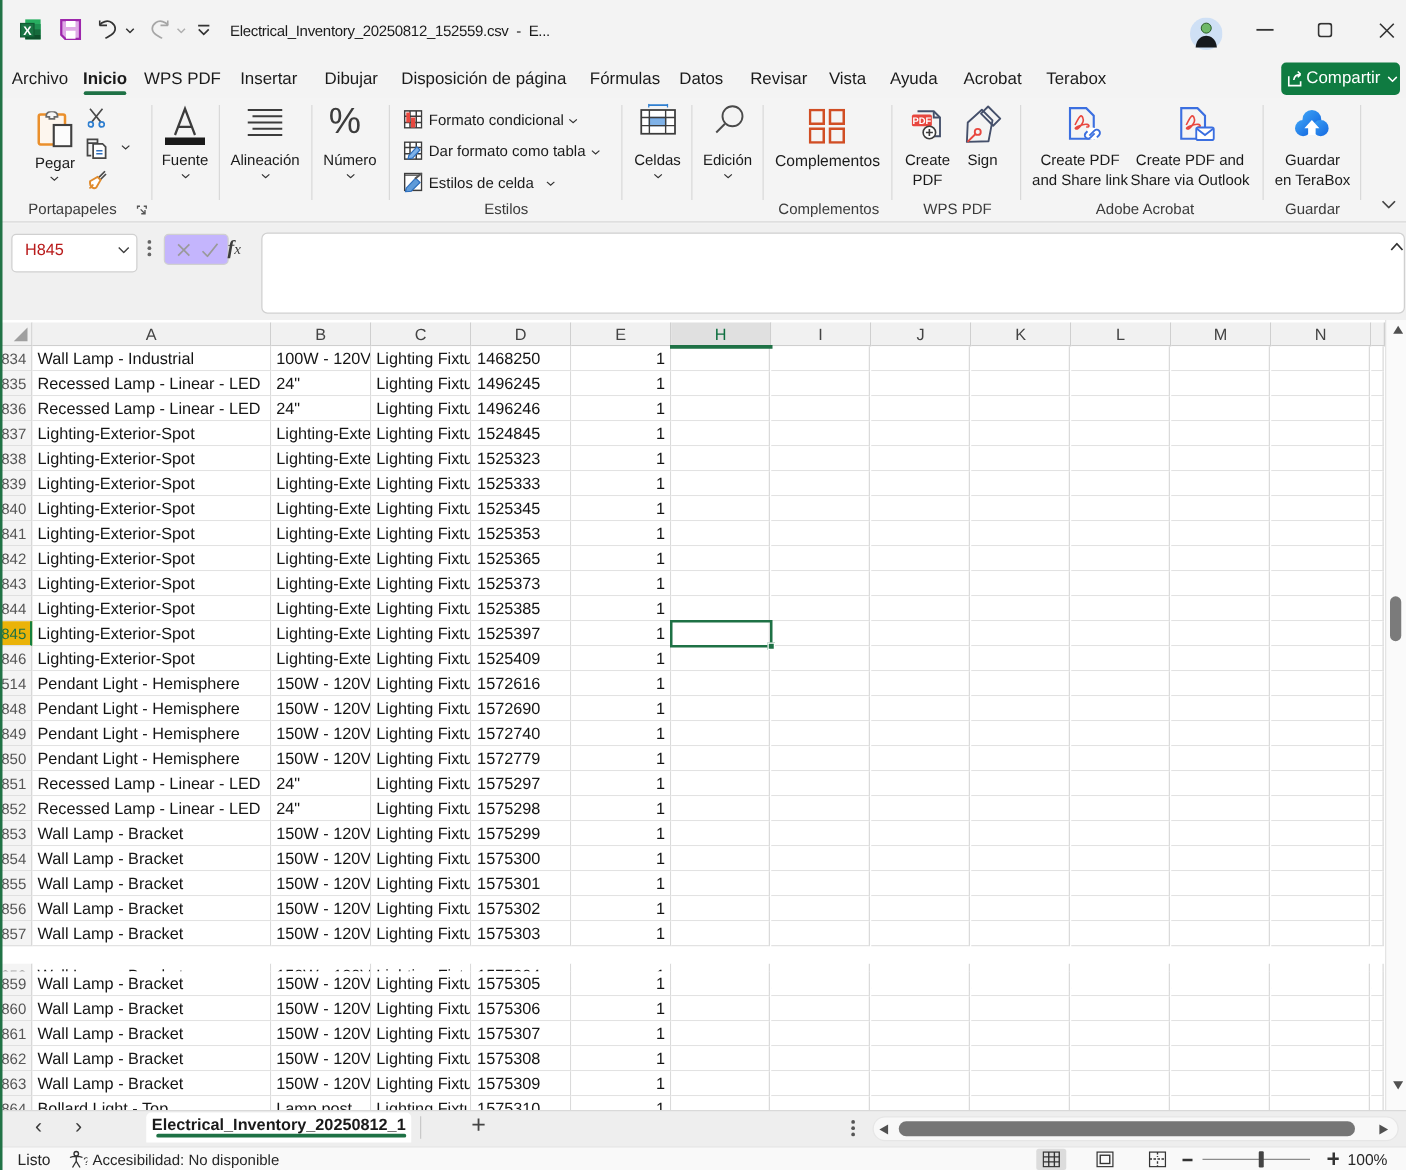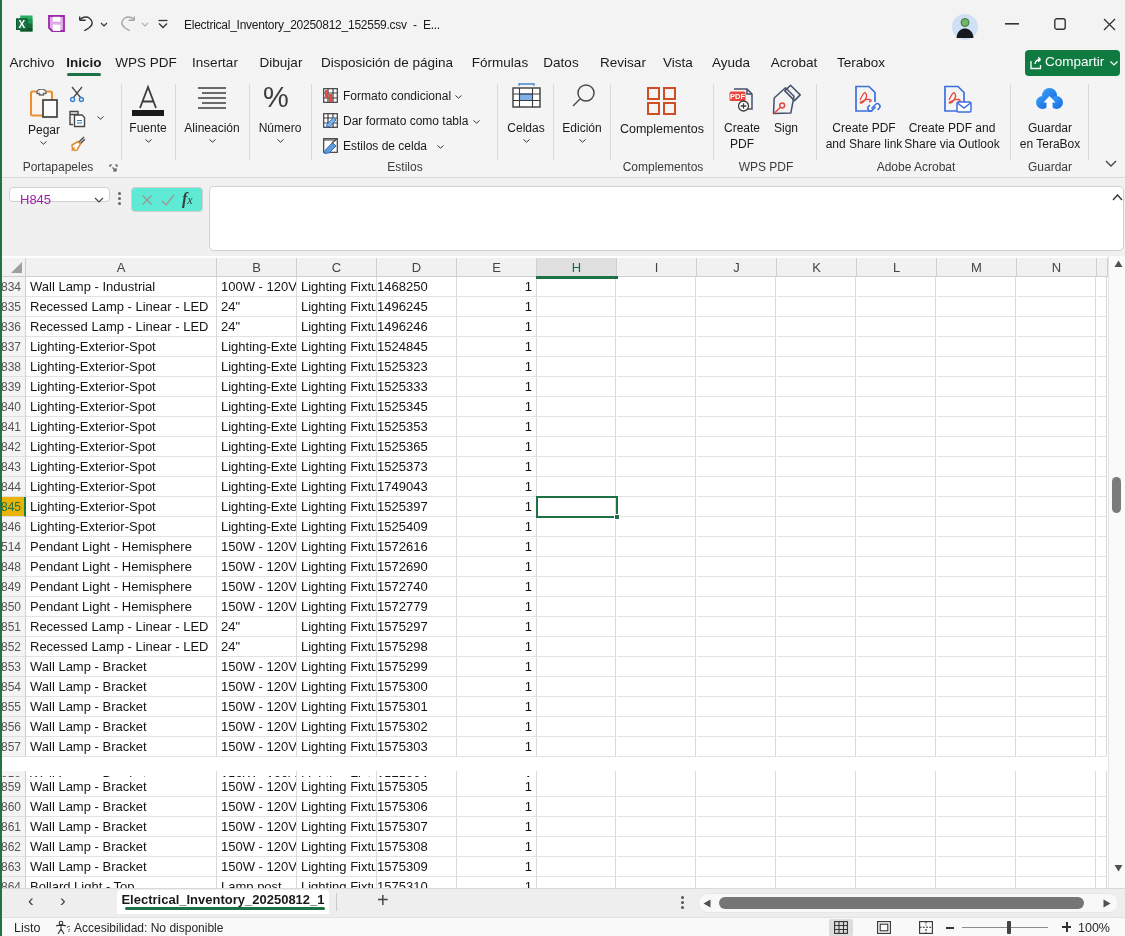--- a/index.html
+++ b/index.html
@@ -17,37 +17,37 @@
 #shareBtn{position:absolute;left:1025px;top:50px;width:95px;height:26px;background:#0f7b41;border-radius:4px;color:#fff;font-size:13.5px}
 
 #ribbon{position:absolute;left:0;top:78px;width:100%;height:100px;background:#f4f4f4;border-bottom:1px solid #d8d8d8}
 .rsep{position:absolute;top:6px;width:1px;height:76px;background:#d9d9d9}
 .rlabel{position:absolute;top:82px;font-size:12px;color:#3b3b3b;transform:translateX(-50%);white-space:nowrap}
 .rtext{position:absolute;font-size:12px;color:#1a1a1a;transform:translateX(-50%);white-space:nowrap}
 .chev{position:absolute;width:7px;height:4px}
 .rowitem{position:absolute;font-size:12px;color:#1a1a1a;white-space:nowrap}
 
 #fxbar{position:absolute;left:0;top:179px;width:100%;height:77px;background:#f0f0f0}
-#namebox{position:absolute;left:9px;top:8px;width:101px;height:15px;background:#fff;border:1px solid #d0d0d0;border-radius:4px;font-size:13px;color:#a21caf;line-height:23px;padding-left:10px}
-#fxbox{position:absolute;left:131px;top:8px;width:72px;height:25px;background:#5eead4;border:1px solid #d0d0d0;border-radius:4px}
+#namebox{position:absolute;left:9px;top:8px;width:101px;height:31px;background:#fff;border:1px solid #d0d0d0;border-radius:4px;font-size:13px;color:#b91c1c;line-height:23px;padding-left:10px}
+#fxbox{position:absolute;left:131px;top:8px;width:52px;height:25px;background:#c4b5fd;border:1px solid #d0d0d0;border-radius:4px}
 #finput{position:absolute;left:209px;top:7px;width:915px;height:65px;background:#fff;border:1px solid #d0d0d0;border-radius:5px}
 
 #grid{position:absolute;left:0;top:256px;width:1108px;height:632px;background:#fff;overflow:hidden}
 #ghead{position:absolute;left:0;top:2px;width:1108px;height:19px}
 .ch{position:absolute;top:0;height:19px;background:#f1f1f1;border-right:1px solid #cfcfcf;border-bottom:1px solid #cfcfcf;text-align:center;font-size:13px;color:#444;line-height:19px}
 .ch.sel{background:#e0e0e0;color:#0d6e3f}
 #corner{position:absolute;left:0;top:2px;width:26px;height:19px;background:#f1f1f1;border-right:1px solid #cfcfcf;border-bottom:1px solid #cfcfcf}
 .row{position:absolute;left:0;width:1108px;height:20px}
 .rh{position:absolute;left:0;top:0;width:26px;height:20px;background:#f4f4f4;border-right:1px solid #cfcfcf;border-bottom:1px solid #e0e0e0;font-size:12px;color:#555;text-align:right;padding-right:4px;line-height:20px}
 .rh.selr{background:#eab308;color:#1e7145;border-right:2px solid #15803d;padding-right:3px}
 .c{position:absolute;top:0;height:20px;background:#fff;border-right:1px solid #dadada;border-bottom:1px solid #e2e2e2;font-size:13px;color:#141414;line-height:20px;overflow:hidden;white-space:nowrap}
 .ca{left:26px;width:191px;padding-left:4px}
 .cb{left:217px;width:80px;padding-left:4px}
 .cc{left:297px;width:80px;padding-left:4px}
-.cd{left:377px;width:80px;text-align:left;padding-right:19px}
+.cd{left:377px;width:80px;text-align:center;padding-right:19px}
 .ce{left:457px;width:80px;text-align:right;padding-right:4px}
 
 #selcell{position:absolute;left:536px;top:240px;width:82px;height:22px;border:2px solid #1e7145;background:transparent}
 #selhandle{position:absolute;left:614px;top:258px;width:6px;height:6px;background:#1e7145;border:1px solid #fff}
 
 #vscroll{position:absolute;left:1108px;top:256px;width:17px;height:632px;background:#fafafa;border-left:1px solid #e4e4e4}
 #vthumb{position:absolute;left:1112px;top:477px;width:9px;height:36px;background:#7b7b7b;border-radius:5px}
 
 #tabbar{position:absolute;left:0;top:888px;width:100%;height:29px;background:#eeeeee;border-top:1px solid #d9d9d9}
 #activetab{position:absolute;left:117px;top:1px;width:212px;height:24px;background:#fff;border-radius:4px 4px 0 0}
@@ -541,21 +541,21 @@
         <div class="c emp" style="left:857px;width:79px"></div>
         <div class="c emp" style="left:937px;width:79px"></div>
         <div class="c emp" style="left:1017px;width:79px"></div>
         <div class="c emp" style="left:1097px;width:10px"></div>
       </div>
 <div class="row" style="top:221px">
         <div class="rh">844</div>
         <div class="c ca">Lighting-Exterior-Spot</div>
         <div class="c cb">Lighting-Exterior-Spot</div>
         <div class="c cc">Lighting Fixtures</div>
-        <div class="c cd">1749043</div>
+        <div class="c cd">1525385</div>
         <div class="c ce">1</div>
         <div class="c emp" style="left:537px;width:79px"></div>
         <div class="c emp" style="left:617px;width:79px"></div>
         <div class="c emp" style="left:697px;width:79px"></div>
         <div class="c emp" style="left:777px;width:79px"></div>
         <div class="c emp" style="left:857px;width:79px"></div>
         <div class="c emp" style="left:937px;width:79px"></div>
         <div class="c emp" style="left:1017px;width:79px"></div>
         <div class="c emp" style="left:1097px;width:10px"></div>
       </div>

